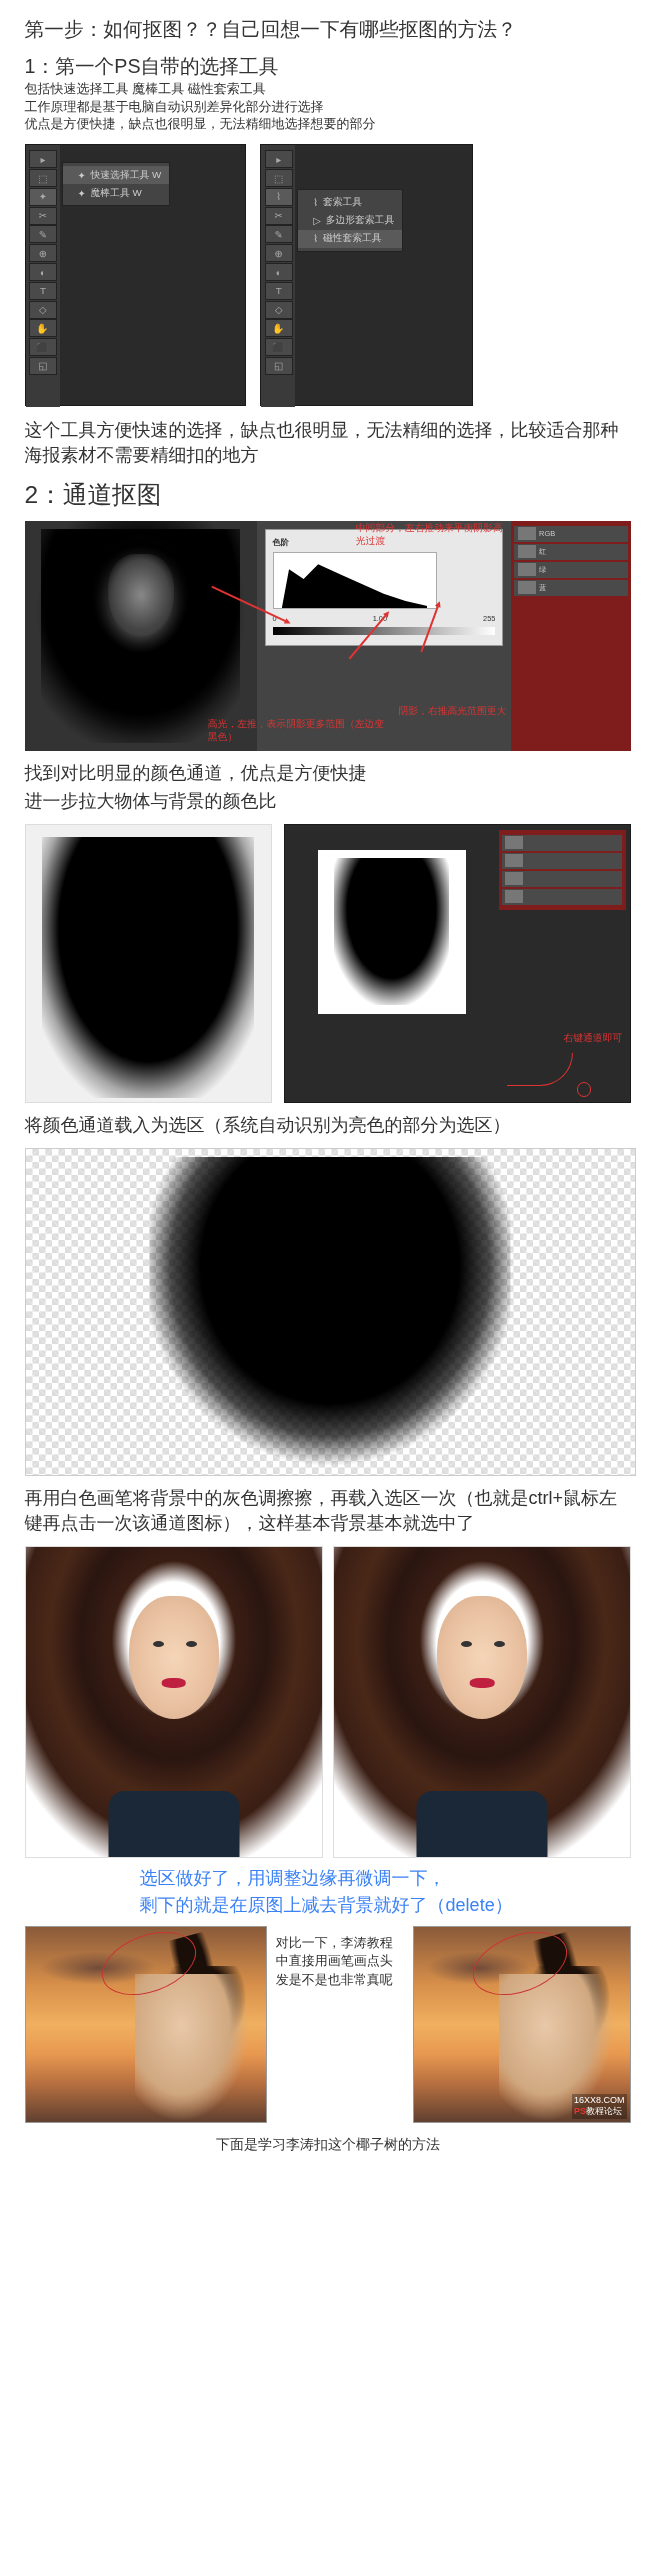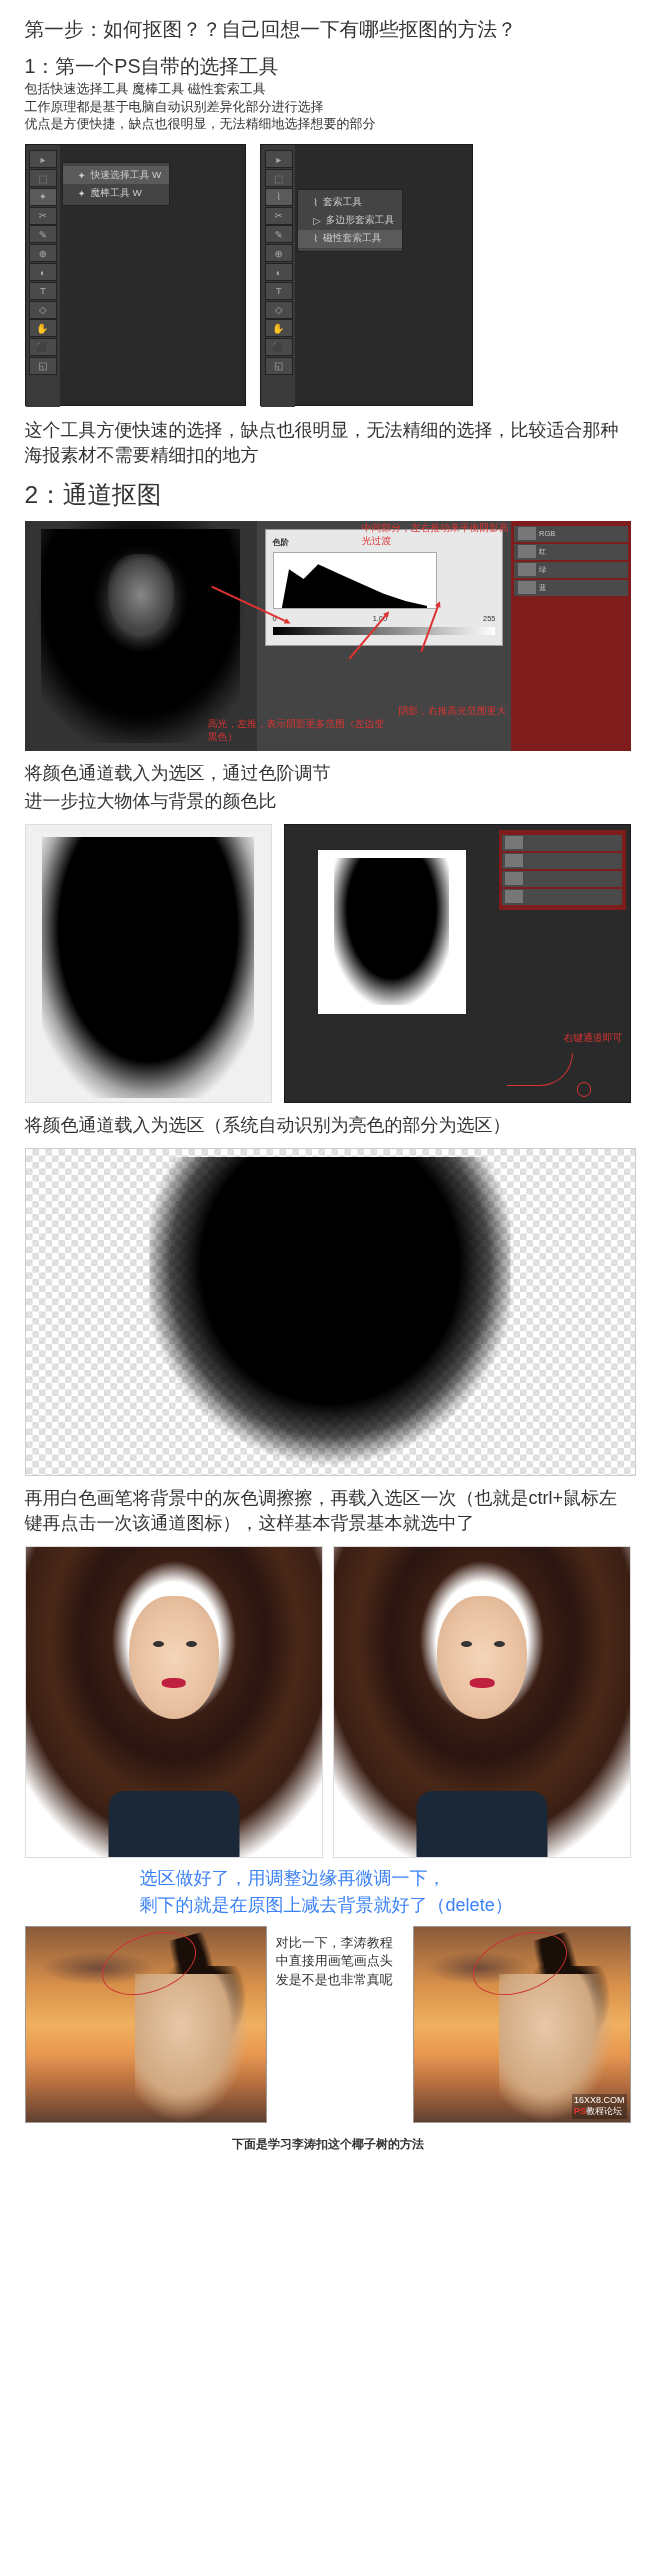--- a/index.html
+++ b/index.html
@@ -73,21 +73,21 @@
     .sunset-clouds { position: absolute; top: 0; left: 0; right: 0; height: 70%; background: radial-gradient(ellipse 40% 20% at 30% 30%, rgba(60,40,50,0.6) 0%, transparent 60%), radial-gradient(ellipse 30% 15% at 70% 40%, rgba(80,50,40,0.5) 0%, transparent 60%); }
     .sunset-face { position: absolute; bottom: 0; right: 16.4px; width: 115px; height: 148px; background: radial-gradient(ellipse at 40% 35%, #e8c8a8 0%, #d0a880 50%, transparent 70%); }
     .sunset-hair-pony { position: absolute; top: 8.2px; right: 49px; width: 41px; height: 82px; background: radial-gradient(ellipse 60% 90% at 50% 30%, #1a0e08 50%, transparent 80%); transform: rotate(-15deg); }
     .sunset-hair-head { position: absolute; bottom: 49px; right: 12.3px; width: 98px; height: 107px; background: radial-gradient(ellipse 60% 70% at 50% 30%, #1a0e08 40%, transparent 70%); }
     .sunset-text-col { width: 131px; font-size: 13px; color: #333; line-height: 1.4; padding-top: 8.2px; }
     .red-ellipse-annot { position: absolute; border: 1.6px solid #c33; border-radius: 50%; }
     
     .watermark { position: absolute; bottom: 3.3px; right: 3.3px; font-size: 9px; color: #fff; background: rgba(0,0,0,0.3); padding: 0.8px 2.5px; }
     .watermark .red { color: #e33; font-weight: bold; }
     
-    .bottom-line { font-size: 12px; color: #333; text-align: center; margin: 13px 0; font-weight: bold; }
+    .bottom-line { font-size: 14px; color: #333; text-align: center; margin: 13px 0; }
   </style>
 </head>
 <body>
 
 <div class="container">
   <div class="title-line">第一步：如何抠图？？自己回想一下有哪些抠图的方法？</div>
 
   <div class="section-num">1：第一个PS自带的选择工具</div>
   <div class="body-text">包括快速选择工具 魔棒工具 磁性套索工具</div>
   <div class="body-text">工作原理都是基于电脑自动识别差异化部分进行选择</div>
@@ -158,33 +158,33 @@
         <div style="display:flex; justify-content:space-between; font-size:7.4px;">
             <span>0</span>
             <span>1.00</span>
             <span>255</span>
           </div>
         <div style="height:8.2px; background:linear-gradient(to right,#000,#fff); margin:3.3px 0;"></div>
       </div>
       <div class="red-arrow" style="top:82px; left:-49px; transform:rotate(25deg);"></div>
       <div class="red-arrow" style="top:107px; left:148px; width:49px; transform:rotate(-70deg);"></div>
       <div class="red-arrow" style="top:115px; left:82px; width:57px; transform:rotate(-50deg);"></div>
-      <div class="red-label" style="top:1.6px; left:105px;">中间部分，左右推动来平衡阴影高光过渡</div>
+      <div class="red-label" style="top:1.6px; left:99px;">中间部分，左右推动来平衡阴影高光过渡</div>
       <div class="red-label" style="bottom:33px; right:4.9px;">阴影，右推高光范围更大</div>
       <div class="red-label" style="bottom:6.6px; left:-49px; width:180px;">高光，左推，表示阴影更多范围（左边变黑色）</div>
     </div>
     <div class="ps-right-panel">
       <div class="panel-row"><div class="thumb-sm"></div>RGB</div>
       <div class="panel-row"><div class="thumb-sm"></div>红</div>
       <div class="panel-row"><div class="thumb-sm"></div>绿</div>
       <div class="panel-row"><div class="thumb-sm"></div>蓝</div>
     </div>
   </div>
 
-  <div class="caption-text">将颜色通道载入为选区，通过色阶调节</div>
+  <div class="caption-text">找到对比明显的颜色通道，优点是方便快捷</div>
   <div class="caption-text" style="margin-top:-6.6px;">进一步拉大物体与背景的颜色比</div>
 
   <div class="silhouette-block">
     <div class="silhouette-img">
       <div class="silhouette-texture"></div>
     </div>
     <div class="ps-workspace">
       <div class="canvas-area">
         <div style="position:absolute; top:8.2px; left:16.4px; right:16.4px; bottom:8.2px; background:radial-gradient(ellipse 70% 85% at 50% 35%, #000 55%, transparent 80%);"></div>
       </div>

